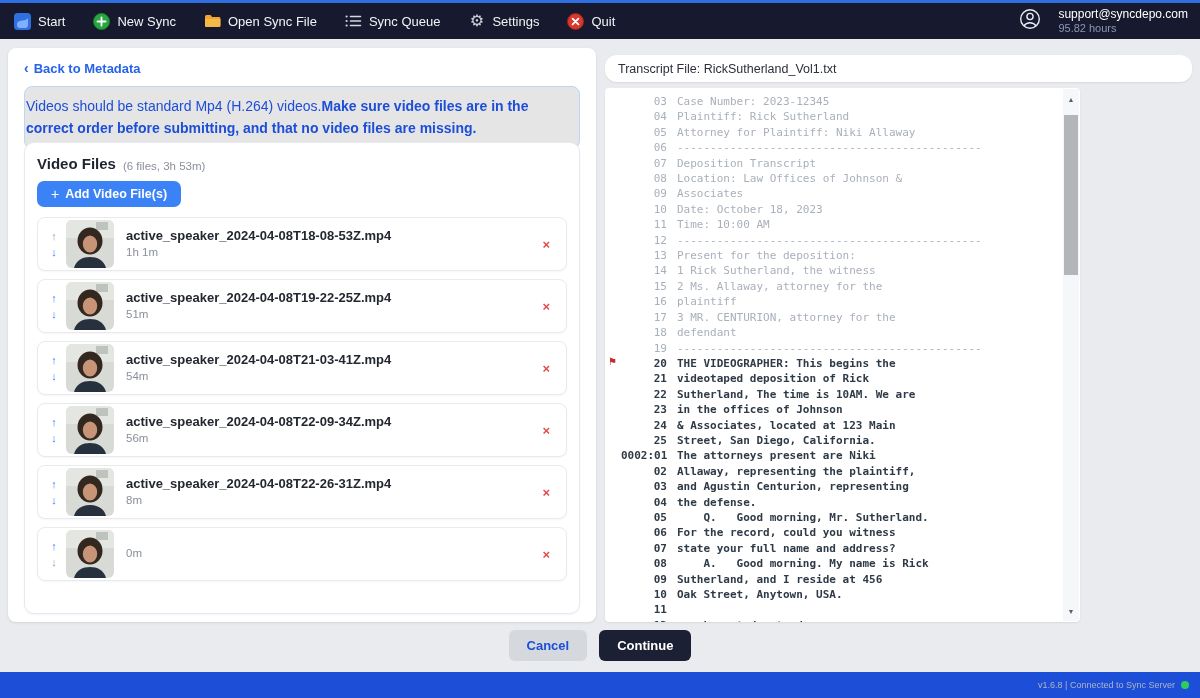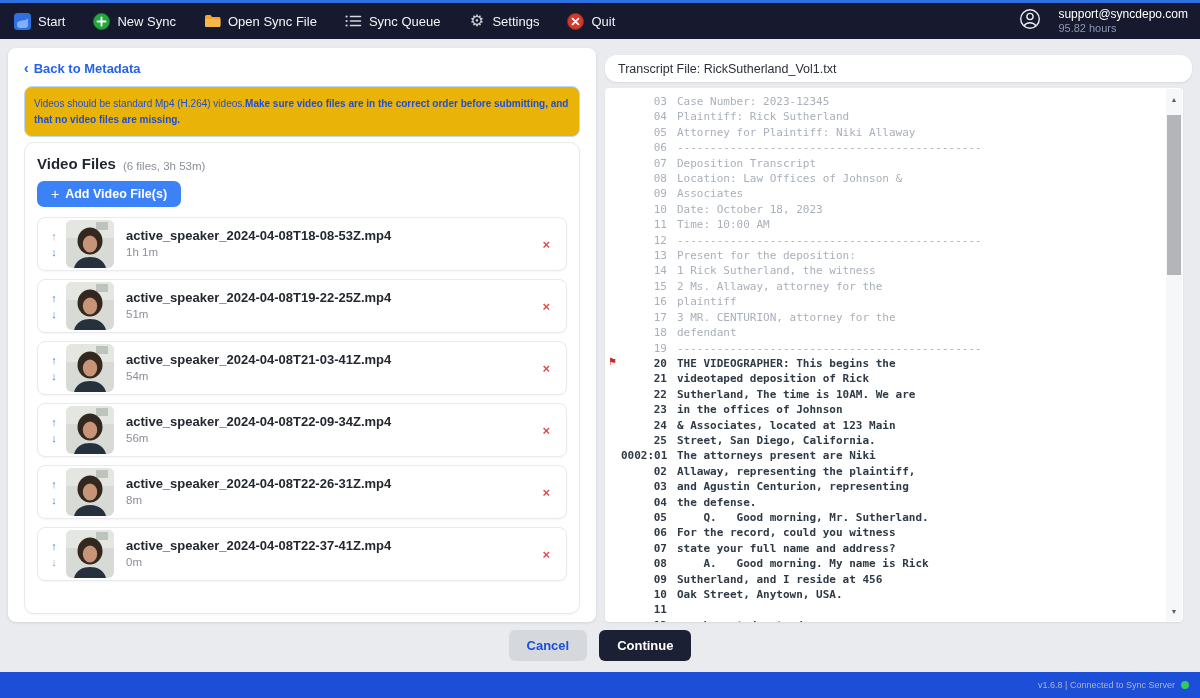--- a/index.html
+++ b/index.html
@@ -18,22 +18,22 @@
   .account-text { display:flex; flex-direction:column; line-height:1.25; }
   .account-email { font-size:12px; color:#ffffff; }
   .account-hours { font-size:11px; color:#8d96b2; }
 
   
   .left-card { position:absolute; left:8px; top:48px; width:588px; height:574px;
     background:#ffffff; border-radius:8px; box-shadow:0 1px 3px rgba(0,0,0,.10); padding:10px 16px; }
   .back-link { display:inline-flex; align-items:center; gap:5px; color:#2563eb;
     font-size:13px; font-weight:bold; cursor:pointer; margin:2px 0 10px 0; }
   .back-chev { font-size:14px; font-weight:bold; }
-  .notice { background:#eab308; border:1px solid #bcd7f5; border-radius:8px;
-    padding:9px 9px; font-size:10px; color:#1d4ed8; line-height:1.55; }
+  .notice { background:#e5e5e5; border:1px solid #bcd7f5; border-radius:8px;
+    padding:9px 1px; font-size:14px; color:#1d4ed8; line-height:1.55; }
   .notice b { font-weight:bold; }
   .vf-card { position:absolute; left:16px; right:16px; top:94px; bottom:8px;
     border:1px solid #e7e9ee; border-radius:10px; box-shadow:0 1px 2px rgba(0,0,0,.05);
     padding:12px 12px; background:#fff; }
   .vf-head { display:flex; align-items:flex-end; gap:7px; }
   .vf-title { font-size:15px; font-weight:bold; color:#1f2430; }
   .vf-summary { font-size:11.5px; color:#8a8f99; }
   .add-btn { margin-top:9px; display:inline-flex; align-items:center; gap:6px;
     background:#3b82f6; color:#fff; border:none; border-radius:7px; padding:6px 14px;
     font-size:12.5px; font-weight:bold; font-family:inherit; cursor:pointer; }
@@ -48,21 +48,21 @@
   .thumb { width:48px; height:48px; border-radius:6px; overflow:hidden; margin:0 12px 0 4px; flex:0 0 auto; }
   .fileinfo { display:flex; flex-direction:column; line-height:1.35; min-width:0; }
   .filename { font-size:13px; font-weight:bold; color:#23272f; white-space:nowrap; }
   .duration { font-size:11.5px; color:#8a8f99; }
   .row-x { margin-left:auto; color:#e14b4b; font-size:13px; font-weight:bold; cursor:pointer; padding:2px 4px; }
 
   
   .t-header { position:absolute; left:605px; top:55px; width:587px; height:27px;
     background:#fff; border-radius:12px; box-shadow:0 1px 2px rgba(0,0,0,.08);
     display:flex; align-items:center; padding:0 13px; font-size:12.5px; color:#2b2f3a; }
-  .t-card { position:absolute; left:605px; top:88px; width:578px; height:534px;
+  .t-card { position:absolute; left:605px; top:88px; width:475px; height:534px;
     background:#fff; border-radius:4px; box-shadow:0 1px 2px rgba(0,0,0,.08); overflow:hidden; }
   .t-lines { position:absolute; left:0; top:6px; right:17px; bottom:0; overflow:hidden;
     font-family:"DejaVu Sans Mono", monospace; font-size:11px; line-height:15.4px; }
   .t-line { position:relative; padding-left:16px; white-space:pre; display:flex; }
   .t-line.dim { color:#a9b0ba; }
   .t-line.dark { color:#2f3a47; font-weight:bold; }
   .t-flag { position:absolute; left:3px; top:1px; color:#c92a2a; font-size:10px;
     font-family:"DejaVu Sans", sans-serif; line-height:1; }
   .t-num { width:46px; text-align:right; flex:0 0 auto; }
   .t-text { margin-left:10px; }
@@ -301,21 +301,20 @@
       <svg width="48" height="48" viewBox="0 0 48 48">
               <rect width="48" height="48" fill="#d8dad6"></rect>
               <rect width="48" height="18" fill="#e4e6e2"></rect>
               <rect x="30" y="2" width="12" height="8" fill="#bfc3bd"></rect>
               <ellipse cx="24" cy="21" rx="12.5" ry="13.5" fill="#33281f"></ellipse>
               <ellipse cx="24" cy="24" rx="7.2" ry="8.6" fill="#c79478"></ellipse>
               <path d="M8 48c2-8 9-11 16-11s14 3 16 11z" fill="#27313e"></path>
             </svg>
     </div>
     <div class="fileinfo">
-      <span class="filename">active_speaker_2024-04-08T22-37-41Z.mp4</span>
       <span class="duration">0m</span>
     </div>
     <span class="row-x">×</span>
   </div>
 </div>
   </div>
 </div>
 
 <div class="t-header">
   <span>Transcript File: RickSutherland_Vol1.txt</span>

